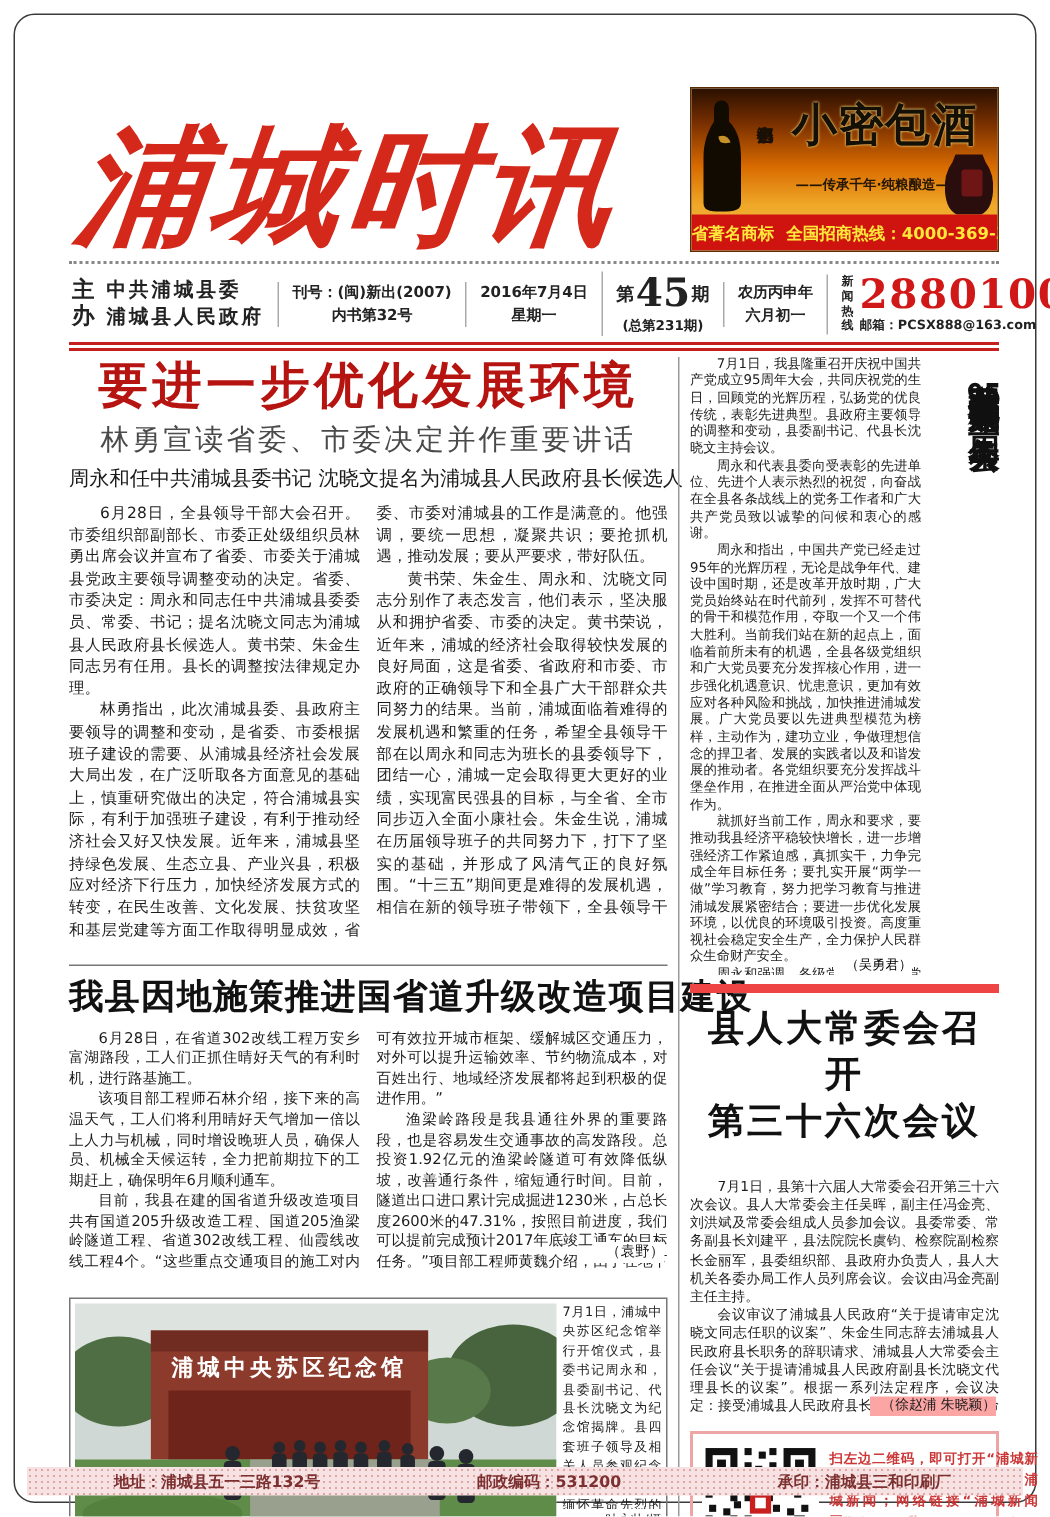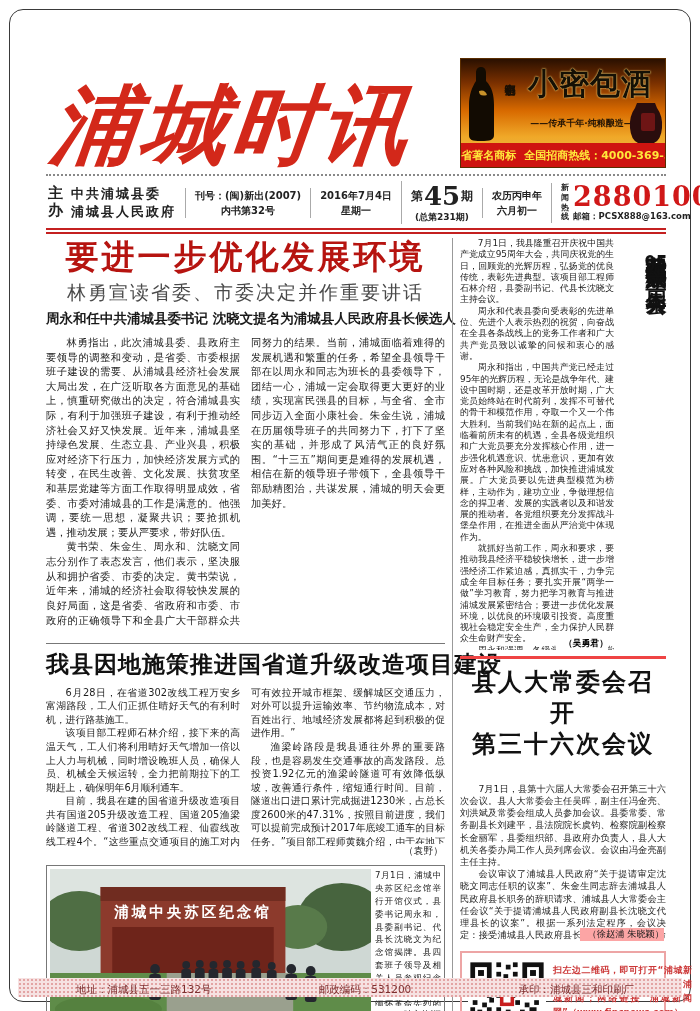--- a/index.html
+++ b/index.html
@@ -53,69 +53,69 @@
 
   
   .columns { display:flex; margin-top:4px; }
   .col-left { width:406px; flex:none; padding-right:7px; }
   .col-right { width:214px; flex:none; border-left:1px solid #999; padding-left:7px; }
 
   
   .headline { text-align:center; font-size:33px; font-weight:900; color:#b61410;
     letter-spacing:3px; line-height:1.15; white-space:nowrap; font-family:"DejaVu Sans",sans-serif; }
   .subhead1 { text-align:center; font-size:19px; color:#4a4a4a; letter-spacing:2px; margin-top:4px; white-space:nowrap; }
-  .subhead2 { text-align:left; font-size:13.5px; font-weight:bold; color:#1a1a1a; margin-top:4px; white-space:nowrap; }
+  .subhead2 { text-align:left; font-size:13.5px; font-weight:normal; color:#1a1a1a; margin-top:4px; white-space:nowrap; }
   .body-2col { column-count:2; column-gap:11px; column-fill:auto; text-align:justify;
     color:#1c1c1c; overflow:hidden; position:relative; }
   .main-body { height:302px; font-size:10.3px; line-height:1.42; margin-top:7px; }
   .body-2col p, .ann-body p, .npc-body p { text-indent:2em; }
 
   
   .road-sec { border-top:1px solid #777; margin-top:6px; padding-top:5px; }
   .road-headline { text-align:center; font-size:23px; font-weight:900; color:#111;
     letter-spacing:1px; white-space:nowrap; }
   .road-body { height:172px; font-size:9.8px; line-height:1.38; margin-top:6px; }
-  .road-byline { position:absolute; right:2px; bottom:0; background:#fff; font-size:9.8px; padding-left:8px; }
+  .road-byline { position:absolute; right:2px; bottom:16px; background:#fff; font-size:9.8px; padding-left:8px; }
 
   
   .photo-frame { margin-top:7px; height:160px; border:1px solid #777; padding:3px; display:flex; gap:4px; }
   .photo-svg { flex:1; height:100%; display:block; }
   .photo-caption-col { width:66px; flex:none; font-size:8.6px; line-height:1.5; color:#222;
     text-align:justify; overflow:hidden; display:flex; flex-direction:column; }
   .photo-caption-col .cap { flex:1; overflow:hidden; }
   .photo-credit { text-align:right; font-size:8.6px; padding-top:2px; }
 
   
   .ann { position:relative; height:412px; padding-right:52px; }
   .ann-body { height:100%; overflow:hidden; font-size:8.9px; line-height:1.27; text-align:justify; color:#1c1c1c; }
   .ann-headline { position:absolute; right:0; top:2px; bottom:0; width:48px;
     writing-mode:vertical-rl; text-orientation:upright; font-weight:900; font-size:21px;
     line-height:1; color:#111; letter-spacing:1px; text-align:left; }
   .ann-headline .tcu { text-combine-upright:all; }
-  .ann-byline { position:absolute; right:58px; bottom:0; background:#fff; font-size:8.9px; padding-left:8px;font-weight:bold; }
-
-  
-  .npc-sec { border-top:3px solid #ef4444; margin-top:6px; padding-top:8px; position:relative; }
+  .ann-byline { position:absolute; right:58px; bottom:0; background:#fff; font-size:8.9px; padding-left:8px; }
+
+  
+  .npc-sec { border-top:6px solid #ef4444; margin-top:6px; padding-top:8px; position:relative; }
   .npc-headline { text-align:center; font-size:24px; font-weight:900; color:#111; line-height:1.3; letter-spacing:2px; }
   .npc-body { height:158px; overflow:hidden; font-size:9.2px; line-height:1.33; text-align:justify;
     color:#1c1c1c; margin-top:22px; position:relative; }
   .npc-byline { position:absolute; right:2px; bottom:0; background:#fca5a5; font-size:9.2px; padding-left:8px; }
 
   
   .qr-box { margin-top:10px; border:2px solid #eda5a5; padding:7px 6px; display:flex; gap:7px; align-items:center; }
   .qr-svg { width:78px; height:78px; flex:none; }
   .qr-text { font-size:9px; line-height:1.55; color:#cc3838; font-weight:bold; text-align:justify; }
 
   
   .footer-strip { position:absolute; left:18px; right:18px; bottom:14px; height:19px;
     background-color:#f6e2e2;
     background-image:radial-gradient(#e3a4a4 0.8px, transparent 0.9px);
     background-size:4px 4px;
-    display:flex; align-items:flex-end; justify-content:space-between;
-    padding:0 48px 0 58px; font-size:10.5px; font-weight:normal; color:#7c3030; white-space:nowrap; }
+    display:flex; align-items:center; justify-content:space-between;
+    padding:0 48px 0 58px; font-size:10.5px; font-weight:bold; color:#7c3030; white-space:nowrap; }
 </style>
 </head>
 <body>
 
 <div class="page">
   <div class="page-frame"></div>
 
   <div class="content">
 
     <div class="masthead">
@@ -193,20 +193,21 @@
 
     <div class="columns">
 
       <div class="col-left">
 
         <div>
           <div class="headline">要进一步优化发展环境</div>
           <div class="subhead1">林勇宣读省委、市委决定并作重要讲话</div>
           <div class="subhead2">周永和任中共浦城县委书记 沈晓文提名为浦城县人民政府县长候选人</div>
           <div class="body-2col main-body">
+            <p>6月28日，全县领导干部大会召开。市委组织部副部长、市委正处级组织员林勇出席会议并宣布了省委、市委关于浦城县党政主要领导调整变动的决定。省委、市委决定：周永和同志任中共浦城县委委员、常委、书记；提名沈晓文同志为浦城县人民政府县长候选人。黄书荣、朱金生同志另有任用。县长的调整按法律规定办理。</p>
             <p>林勇指出，此次浦城县委、县政府主要领导的调整和变动，是省委、市委根据班子建设的需要、从浦城县经济社会发展大局出发，在广泛听取各方面意见的基础上，慎重研究做出的决定，符合浦城县实际，有利于加强班子建设，有利于推动经济社会又好又快发展。近年来，浦城县坚持绿色发展、生态立县、产业兴县，积极应对经济下行压力，加快经济发展方式的转变，在民生改善、文化发展、扶贫攻坚和基层党建等方面工作取得明显成效，省委、市委对浦城县的工作是满意的。他强调，要统一思想，凝聚共识；要抢抓机遇，推动发展；要从严要求，带好队伍。</p>
             <p>黄书荣、朱金生、周永和、沈晓文同志分别作了表态发言，他们表示，坚决服从和拥护省委、市委的决定。黄书荣说，近年来，浦城的经济社会取得较快发展的良好局面，这是省委、省政府和市委、市政府的正确领导下和全县广大干部群众共同努力的结果。当前，浦城面临着难得的发展机遇和繁重的任务，希望全县领导干部在以周永和同志为班长的县委领导下，团结一心，浦城一定会取得更大更好的业绩，实现富民强县的目标，与全省、全市同步迈入全面小康社会。朱金生说，浦城在历届领导班子的共同努力下，打下了坚实的基础，并形成了风清气正的良好氛围。“十三五”期间更是难得的发展机遇，相信在新的领导班子带领下，全县领导干部励精图治，共谋发展，浦城的明天会更加美好。</p>
 
           </div>
         </div>
 
         <div class="road-sec">
           <div class="road-headline">我县因地施策推进国省道升级改造项目建设</div>
           <div class="body-2col road-body">
             <p>6月28日，在省道302改线工程万安乡富湖路段，工人们正抓住晴好天气的有利时机，进行路基施工。</p>
@@ -259,21 +260,21 @@
             <div class="cap">7月1日，浦城中央苏区纪念馆举行开馆仪式，县委书记周永和，县委副书记、代县长沈晓文为纪念馆揭牌。县四套班子领导及相关人员参观纪念馆，重温历史，缅怀革命先烈的英雄事迹和丰功伟绩。</div>
             <div class="photo-credit">叶永壮/摄</div>
           </div>
         </div>
       </div>
 
       <div class="col-right">
 
         <div class="ann">
           <div class="ann-body">
-            <p>7月1日，我县隆重召开庆祝中国共产党成立95周年大会，共同庆祝党的生日，回顾党的光辉历程，弘扬党的优良传统，表彰先进典型。该项目部工程师石林介绍，县委副书记、代县长沈晓文主持会议。</p>
+            <p>7月1日，我县隆重召开庆祝中国共产党成立95周年大会，共同庆祝党的生日，回顾党的光辉历程，弘扬党的优良传统，表彰先进典型。县政府主要领导的调整和变动，县委副书记、代县长沈晓文主持会议。</p>
             <p>周永和代表县委向受表彰的先进单位、先进个人表示热烈的祝贺，向奋战在全县各条战线上的党务工作者和广大共产党员致以诚挚的问候和衷心的感谢。</p>
             <p>周永和指出，中国共产党已经走过95年的光辉历程，无论是战争年代、建设中国时期，还是改革开放时期，广大党员始终站在时代前列，发挥不可替代的骨干和模范作用，夺取一个又一个伟大胜利。当前我们站在新的起点上，面临着前所未有的机遇，全县各级党组织和广大党员要充分发挥核心作用，进一步强化机遇意识、忧患意识，更加有效应对各种风险和挑战，加快推进浦城发展。广大党员要以先进典型模范为榜样，主动作为，建功立业，争做理想信念的捍卫者、发展的实践者以及和谐发展的推动者。各党组织要充分发挥战斗堡垒作用，在推进全面从严治党中体现作为。</p>
             <p>就抓好当前工作，周永和要求，要推动我县经济平稳较快增长，进一步增强经济工作紧迫感，真抓实干，力争完成全年目标任务；要扎实开展“两学一做”学习教育，努力把学习教育与推进浦城发展紧密结合；要进一步优化发展环境，以优良的环境吸引投资。高度重视社会稳定安全生产，全力保护人民群众生命财产安全。</p>
             <p>周永和强调，各级党组织和广大党员要紧紧团结在以习近平同志为总书记的党中央周围，在省委、市委的正确领导下，团结依靠全县人民，负重拼搏、开拓创新、砥砺前进，为建设机制活、产业优、百姓富、生态美的浦城作出新的更大的贡献。</p>
 
           </div>
           <div class="ann-headline">
             <span>我县召开庆祝中国共产党成立</span><span class="tcu">95</span><span>周年大会</span>
           </div>
           <span class="ann-byline">（吴勇君）</span>

